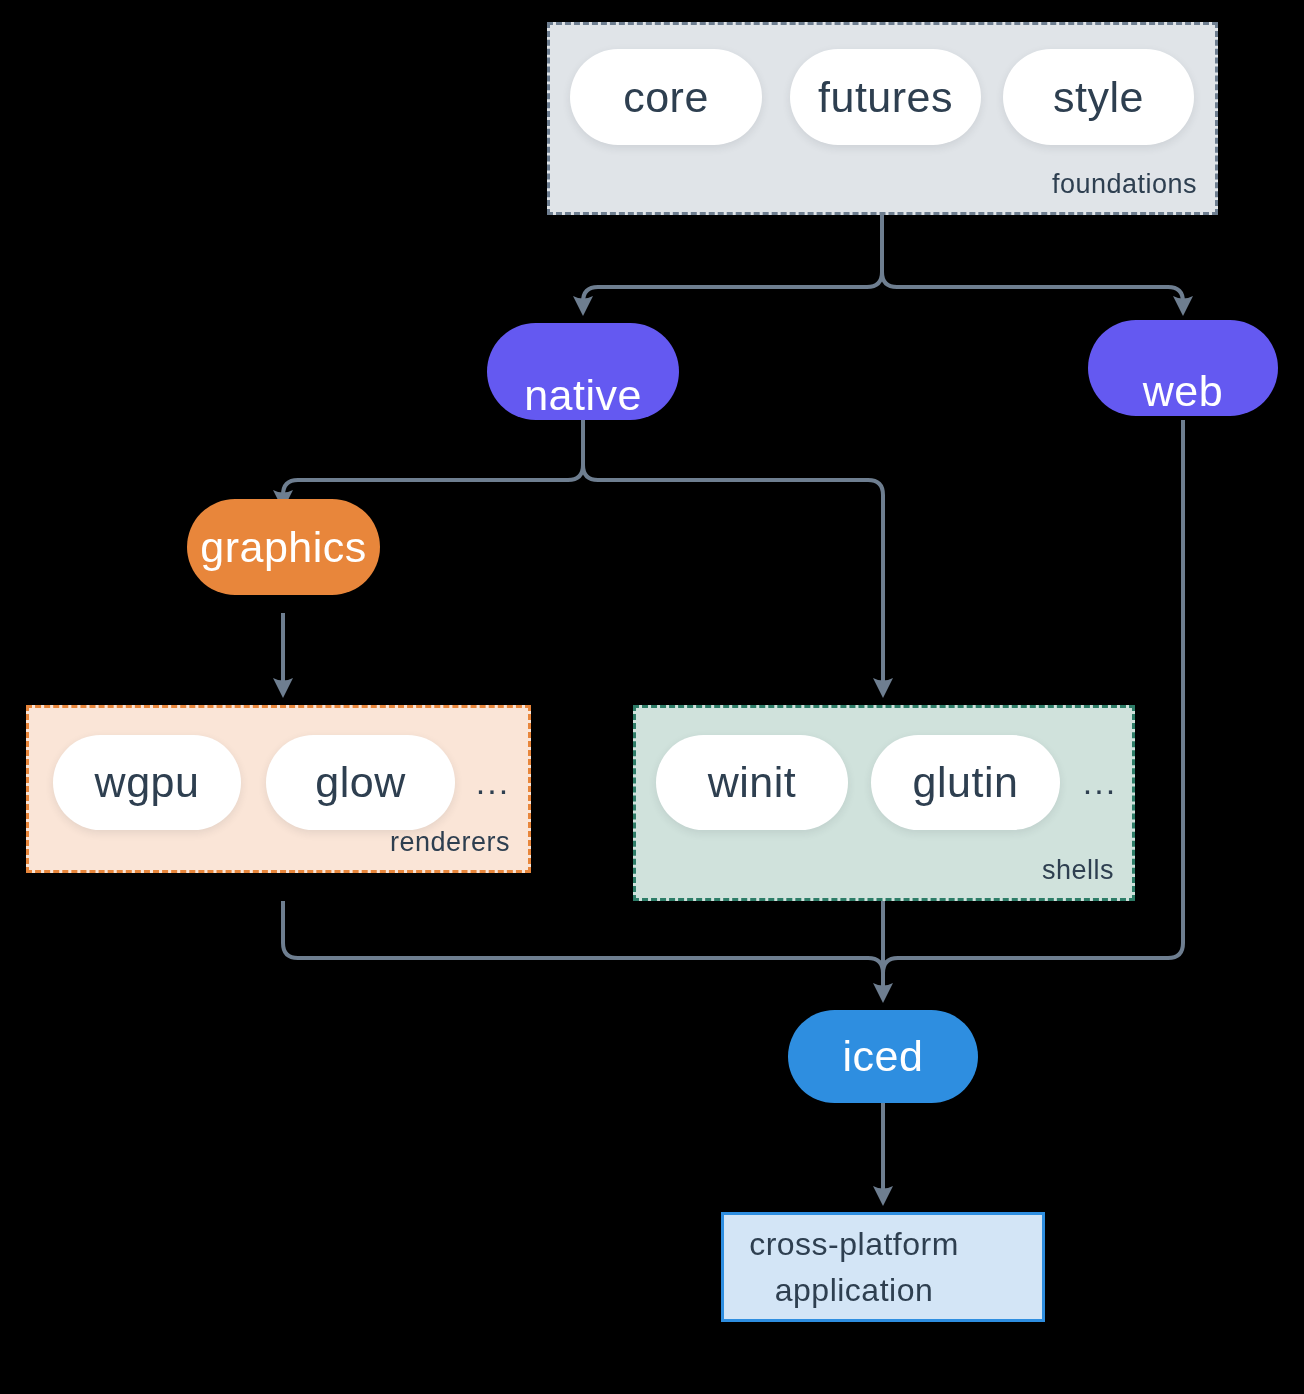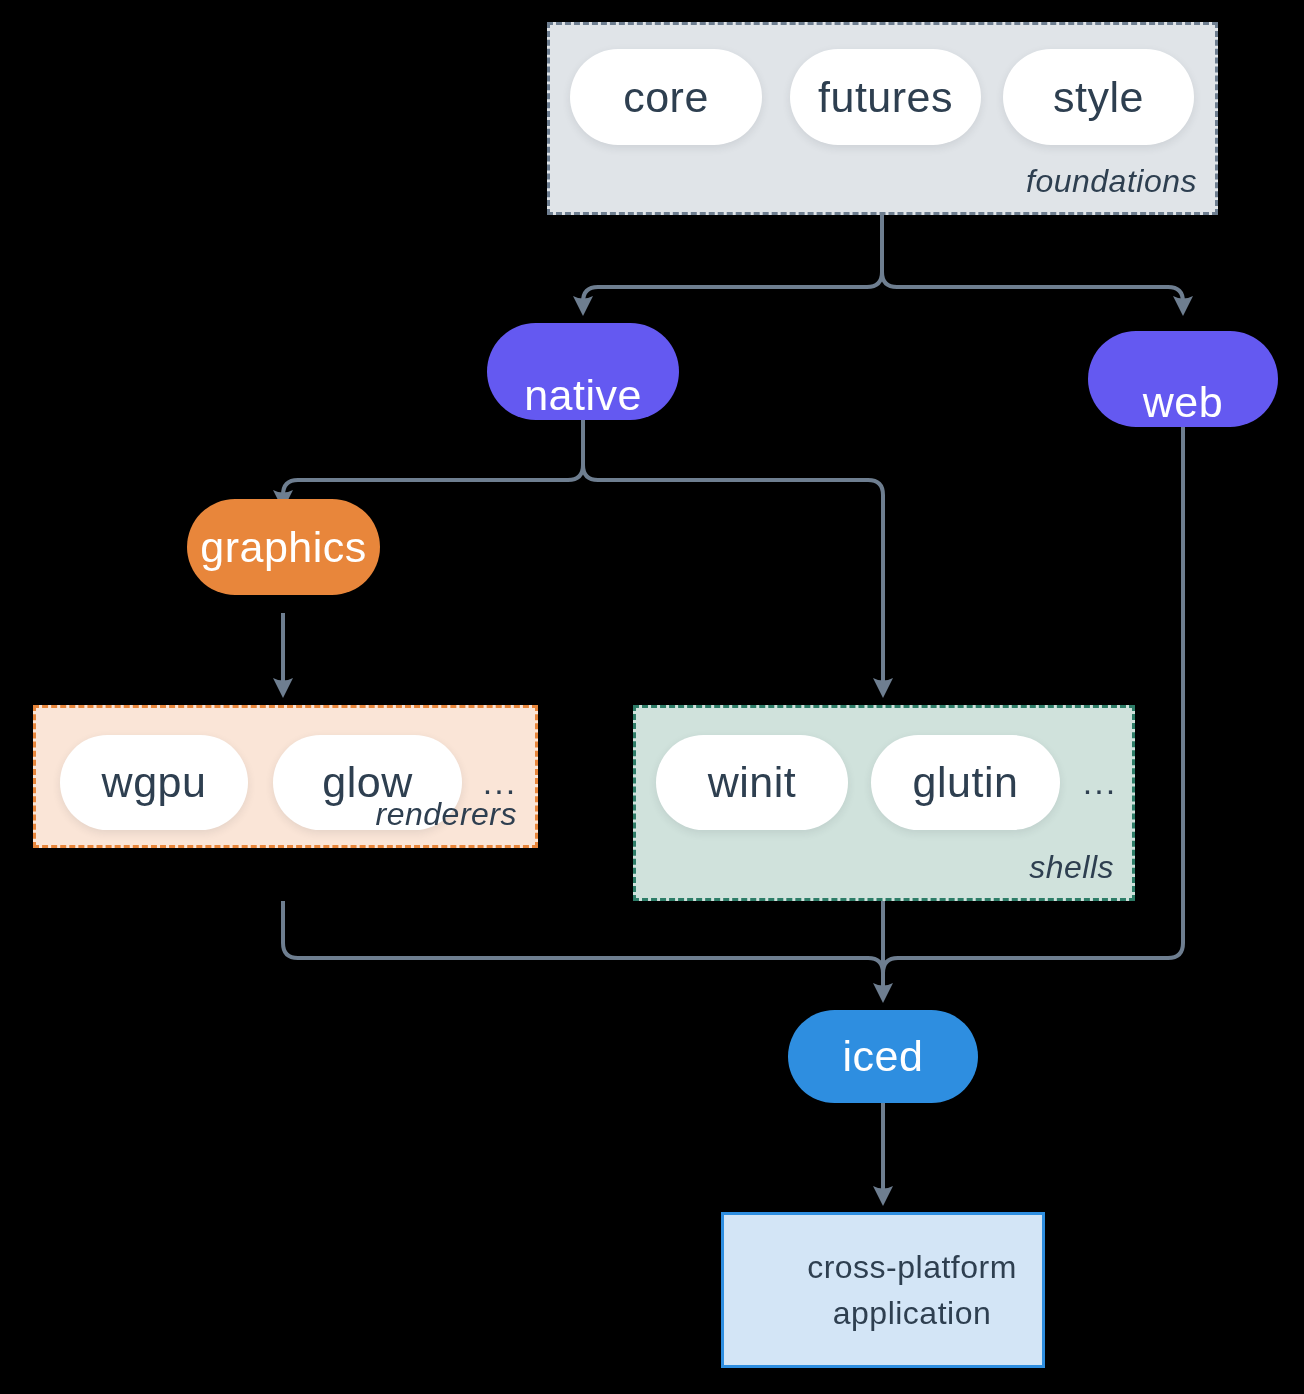--- a/index.html
+++ b/index.html
@@ -44,40 +44,39 @@
     background:var(--renderers-fill,#fae5d7);
     border:3px dashed var(--renderers-border,#e8863b);
   }
   .group-box--shells{
     background:var(--shells-fill,#d0e2dc);
     border:3px dashed var(--shells-border,#2e7d68);
   }
   .group-label{
     position:absolute;
     right:18px;bottom:12px;
-    font-size:32px;
+    font-size:27px;
     color:var(--text-dark,#2e3f50);
     letter-spacing:.5px;
-    font-style:italic;
   }
   .group-pill{position:absolute;}
   .ellipsis{
     position:absolute;
     display:flex;align-items:center;justify-content:center;
     font-size:34px;
     color:var(--text-dark,#2e3f50);
     letter-spacing:2px;
   }
   .app-box{
     position:absolute;
-    left:721px;top:1212px;width:324px;height:156px;
+    left:721px;top:1212px;width:324px;height:110px;
     box-sizing:border-box;
     background:var(--application-fill,#d3e5f6);
     border:3px solid var(--application-border,#2e8ee0);
-    display:flex;align-items:center;justify-content:flex-end;
+    display:flex;align-items:center;justify-content:flex-start;
     text-align:center;
     font-size:32px;
     line-height:1.45;
     color:var(--text-dark,#2e3f50);
     letter-spacing:.5px;
   }
   .app-box .app-label{width:260px;}
 </style>
 </head>
 <body>
@@ -110,29 +109,29 @@
     </div>
     <div class="pill pill--white group-pill" style="left:453px;top:24px;width:191px;height:96px;">
       <span>style</span>
     </div>
     <span class="group-label">foundations</span>
   </div>
 
   <div class="pill pill--purple" style="left:487px;top:323px;width:192px;height:97px;">
     <span>native</span>
   </div>
-  <div class="pill pill--purple" style="left:1088px;top:331px;width:190px;height:96px;">
+  <div class="pill pill--purple" style="left:1088px;top:320px;width:190px;height:96px;">
     <span>web</span>
   </div>
 
   <div class="pill pill--orange" style="left:187px;top:499px;width:193px;height:96px;">
     <span>graphics</span>
   </div>
 
-  <div class="group-box group-box--renderers" style="left:33px;top:705px;width:505px;height:143px;text-align:right;">
+  <div class="group-box group-box--renderers" style="left:26px;top:705px;width:505px;height:168px;text-align:right;">
     <div class="pill pill--white group-pill" style="left:24px;top:27px;width:188px;height:95px;">
       <span>wgpu</span>
     </div>
     <div class="pill pill--white group-pill" style="left:237px;top:27px;width:189px;height:95px;">
       <span>glow</span>
     </div>
     <div class="ellipsis" style="left:432px;top:27px;width:64px;height:95px;">
       <span>...</span>
     </div>
     <span class="group-label">renderers</span>

